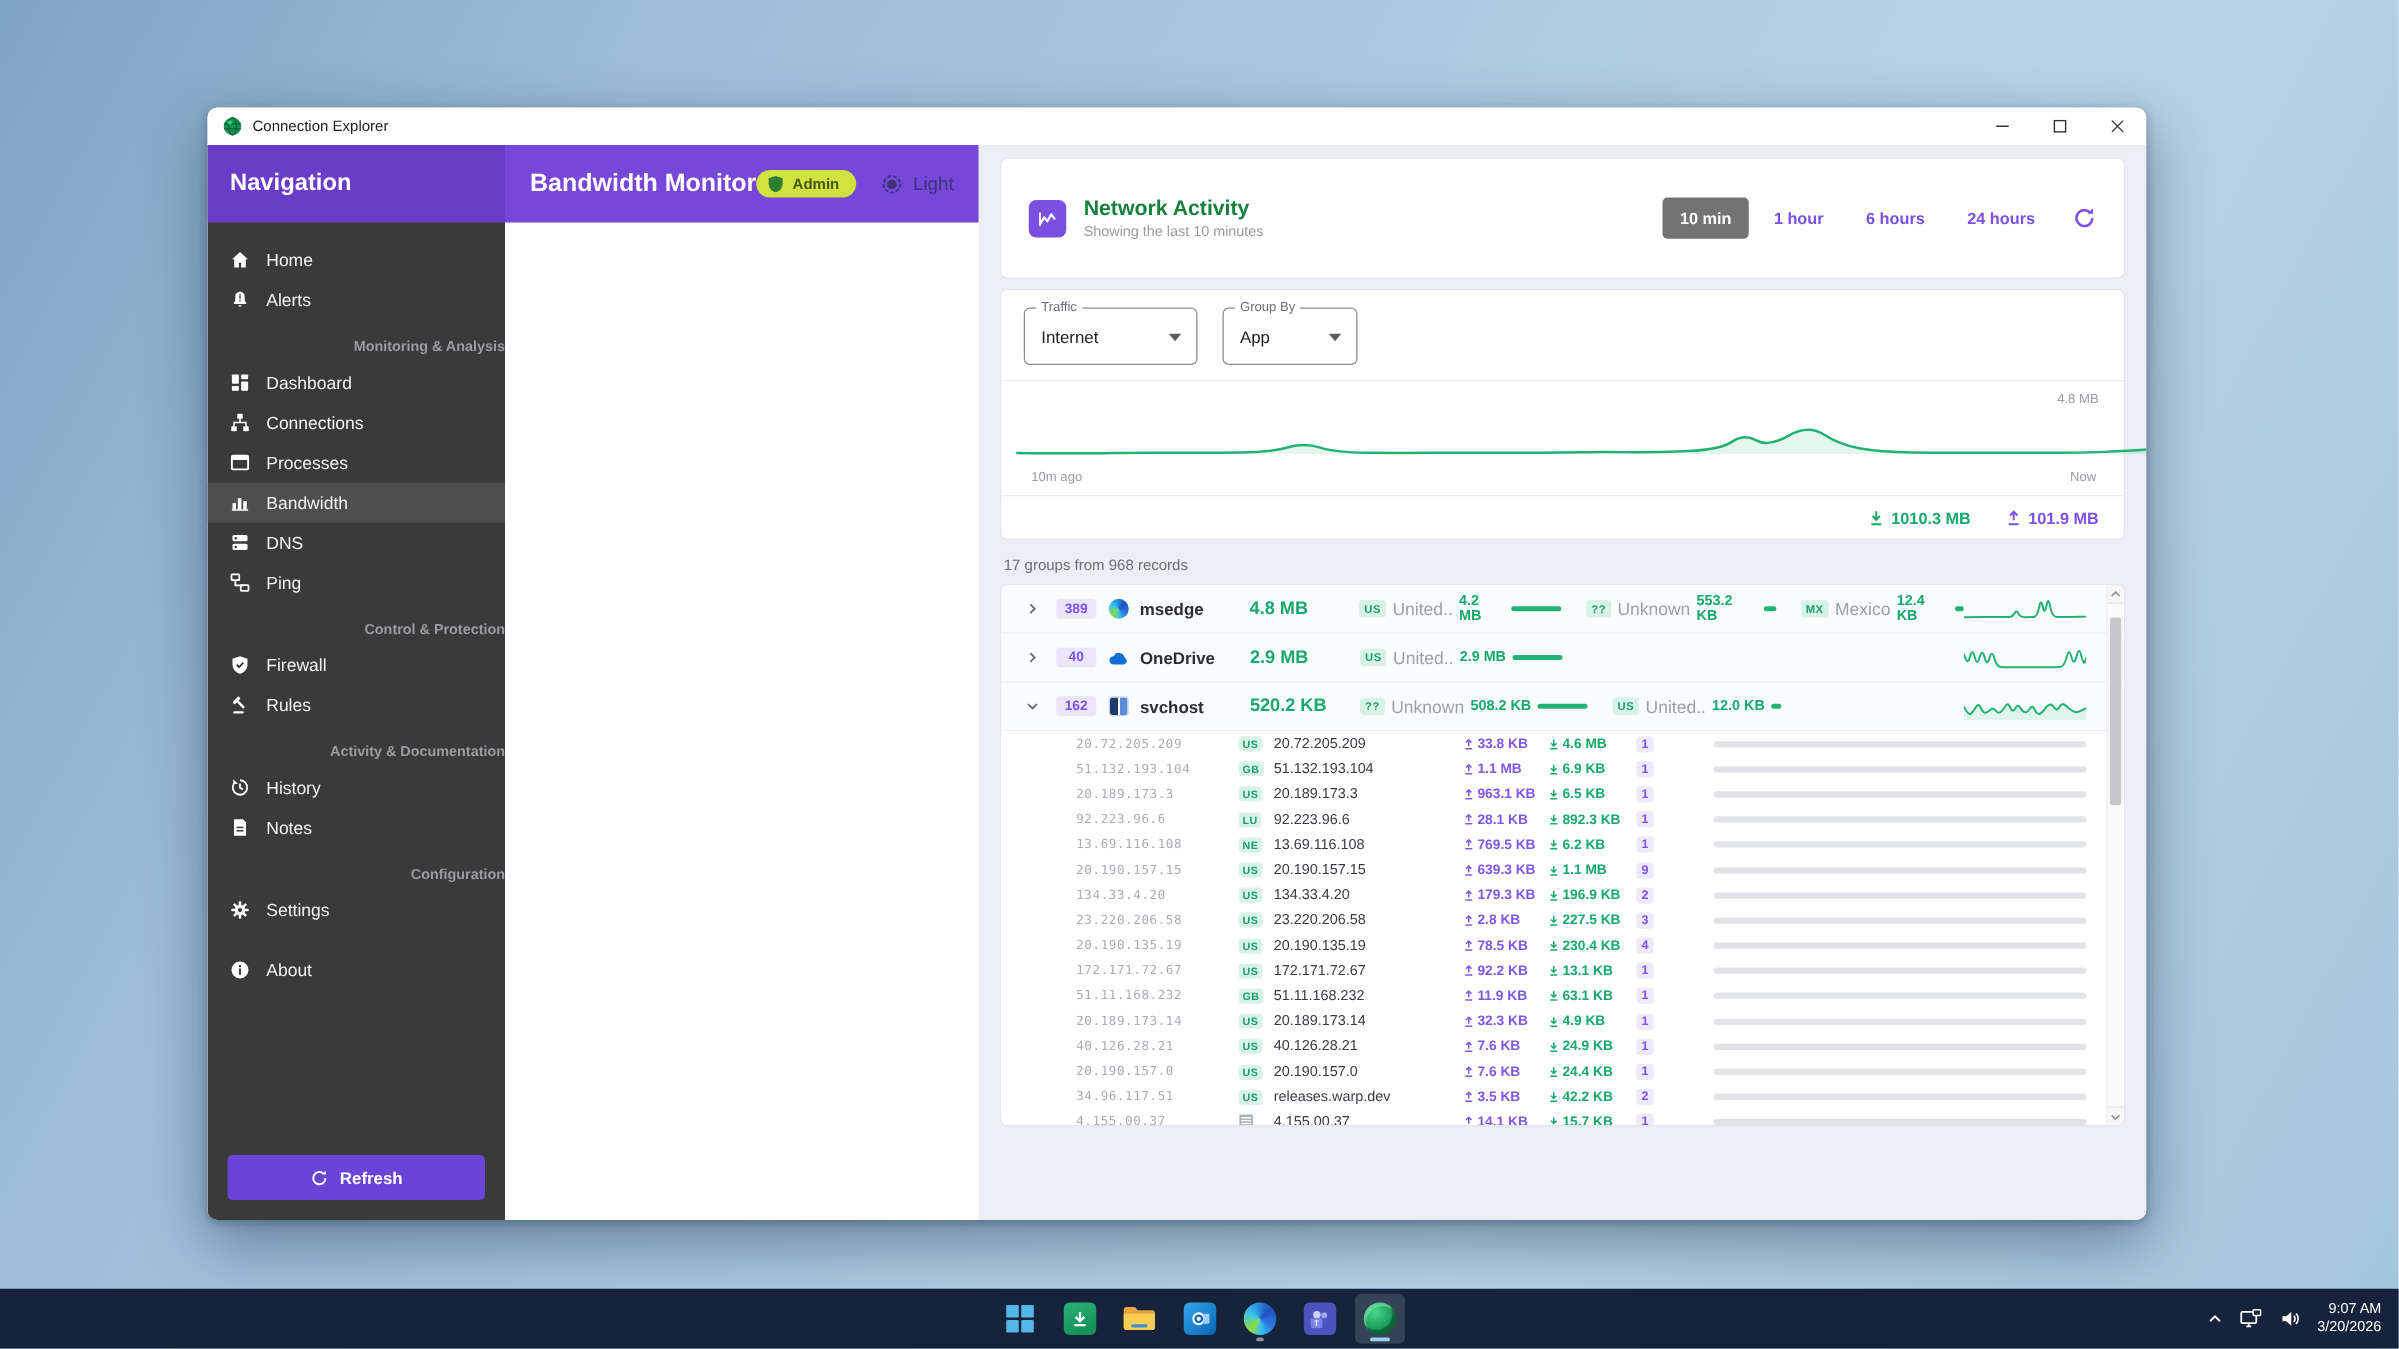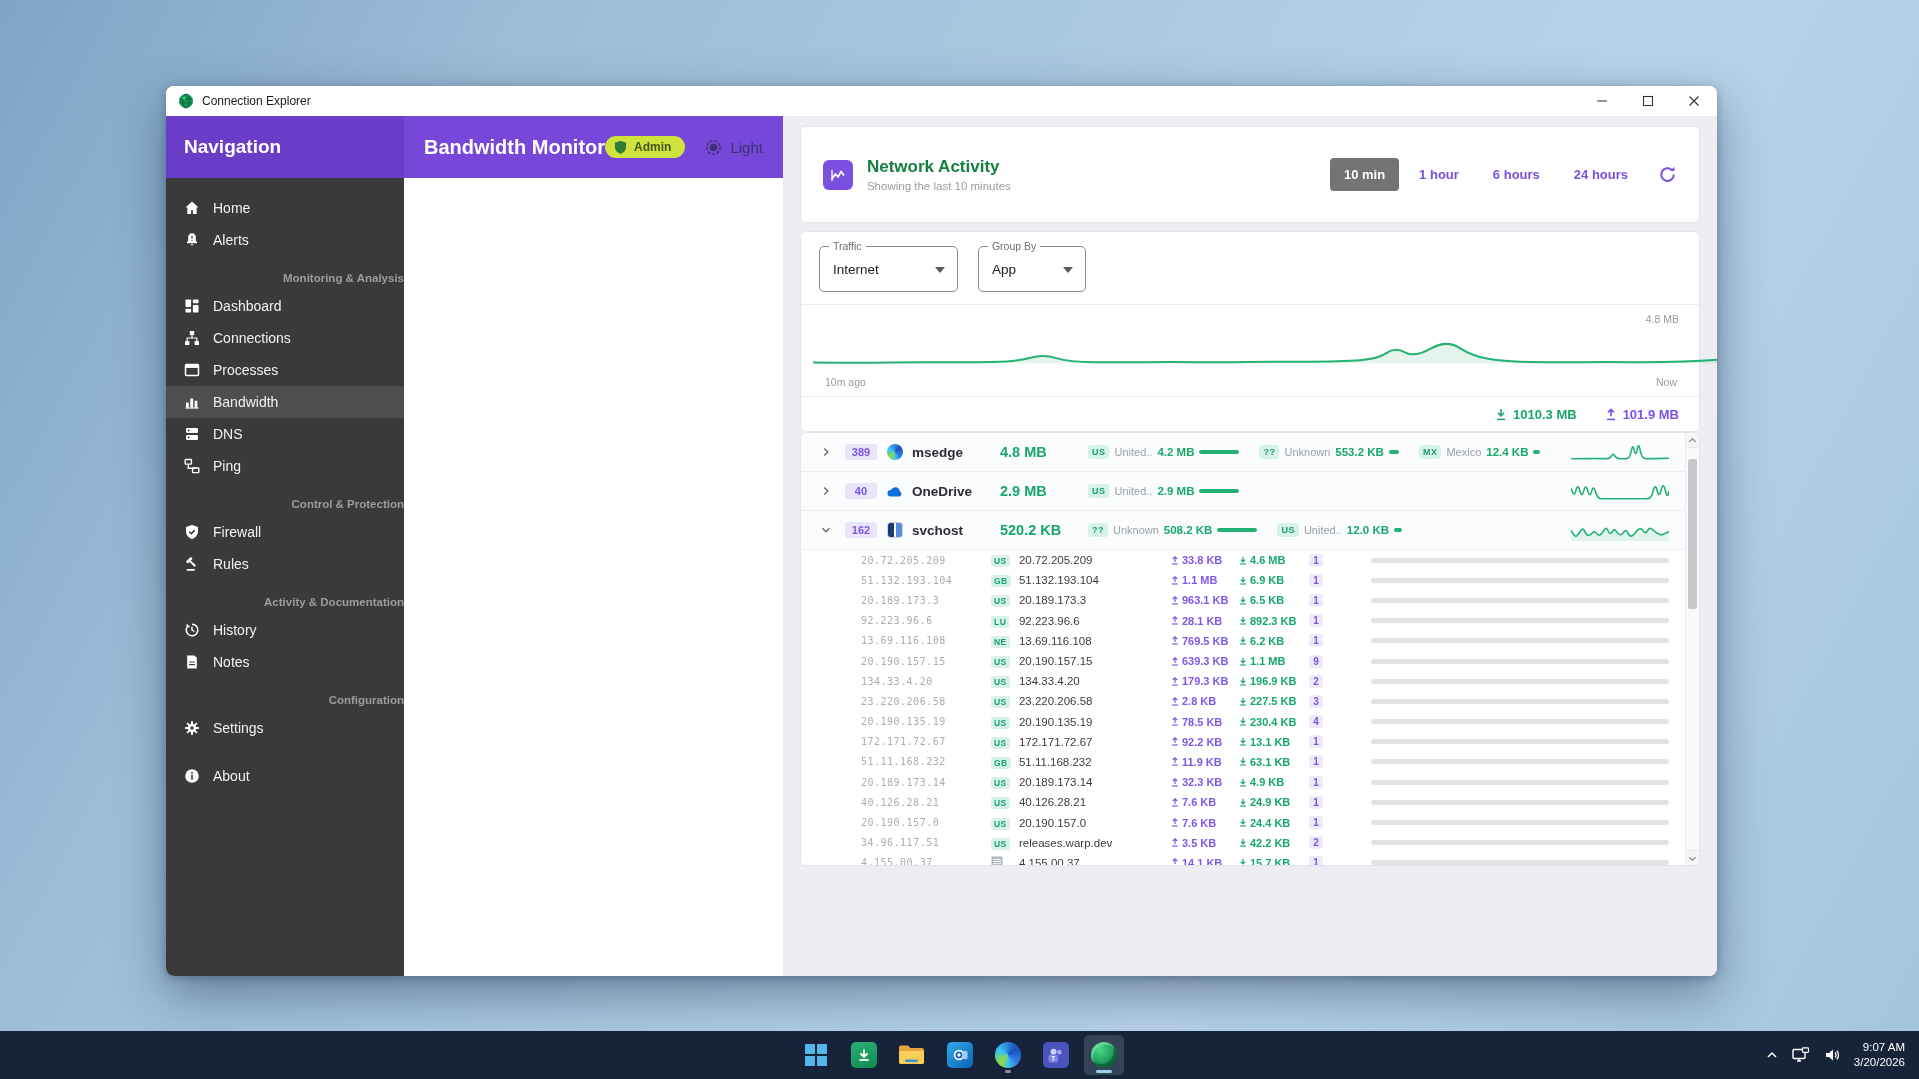--- a/index.html
+++ b/index.html
@@ -92,21 +92,21 @@
   .g-chev { width:22px; display:grid; place-items:center; color:#6d6d74; }
   .g-badge { min-width:32px; text-align:center; background:#ebe5fb; color:#7a53e6; font-size:11px;
     font-weight:bold; border-radius:3px; padding:2px 5px; margin:0 9px 0 8px; }
   .g-appicon { width:18px; height:18px; margin-right:8px; display:grid; place-items:center; }
   .g-name { width:88px; font-size:13.5px; font-weight:bold; color:#2c2c34; }
   .g-total { width:88px; font-size:14.5px; font-weight:bold; color:#17a86b; }
   .g-chips { display:flex; align-items:center; gap:20px; }
   .chip-group { display:flex; align-items:center; gap:5px; }
   .flag-chip { background:#d9f2e7; color:#18a070; font-size:9px; font-weight:bold; padding:2px 4px;
     border-radius:3px; letter-spacing:.5px; }
-  .chip-name { font-size:11px; color:#9aa0a8; }
+  .chip-name { font-size:14px; color:#9aa0a8; }
   .chip-val { font-size:11.5px; font-weight:bold; color:#17a86b; }
   .chip-bar { height:4px; border-radius:2px; background:#23b273; }
   .g-spark { margin-left:auto; width:98px; height:30px; }
 
   .child-rows { background:#fff; }
   .child-row { height:20.2px; display:flex; align-items:center; padding-left:60px; font-size:11.5px; }
   .c-ip { width:130px; font-family:"DejaVu Sans Mono",monospace; font-size:10px; color:#abacb4;
     letter-spacing:.5px; }
   .c-flagcol { width:28px; }
   .c-flagcol .flag-chip { font-size:8.5px; padding:1px 3px; }
@@ -311,20 +311,29 @@
             </div>
             <div class="nav-item gap-top">
          <svg width="16" height="16" viewBox="0 0 16 16" fill="#fff">
                 <circle cx="8" cy="8" r="6.8"></circle>
                 <rect x="7.2" y="6.8" width="1.6" height="5" fill="#3a3a3a"></rect>
                 <rect x="7.2" y="4" width="1.6" height="1.7" fill="#3a3a3a"></rect>
               </svg>
               <span>About</span>
             </div>
           </div>
+        <div class="refresh-wrap">
+          <button class="refresh-btn">
+            <svg width="15" height="15" viewBox="0 0 16 16">
+              <path d="M13.2 8a5.2 5.2 0 1 1-1.6-3.75" fill="none" stroke="#fff" stroke-width="1.7"></path>
+              <path d="M13.6 1.8v3.2h-3.2z" fill="#fff"></path>
+            </svg>
+            <span>Refresh</span>
+          </button>
+        </div>
       </div>
 
       <div class="main">
         <div class="main-header">
           <span class="main-title">Bandwidth Monitor</span>
           <div class="header-right">
             <div class="admin-chip">
               <svg width="13" height="14" viewBox="0 0 14 15">
                 <path d="M7 .8l6 2v4.4c0 3.8-2.4 6.6-6 7.6-3.6-1-6-3.8-6-7.6V2.8z" fill="#2f7d33"></path>
               </svg>
@@ -402,20 +411,21 @@
               <div class="total-item ul">
                 <svg width="12" height="13" viewBox="0 0 12 13">
                   <path d="M6 8.2V2M3 4.4l3-3 3 3" fill="none" stroke="#7c52e8" stroke-width="1.6"></path>
                   <path d="M2 11.4h8" stroke="#7c52e8" stroke-width="1.6"></path>
                 </svg>
                 <span>101.9 MB</span>
               </div>
             </div>
           </div>
 
+          <div class="groups-meta">17 groups from 968 records</div>
 
           <div class="card table-card">
             <div id="table-body">
                 <div class="group-row">
        <span class="g-chev">
                     <svg width="14" height="14" viewBox="0 0 16 16">
                       <path d="M6 4l4 4-4 4" fill="none" stroke="#6d6d74" stroke-width="1.7"></path>
                     </svg>
                   </span>
        <span class="g-badge">389</span>

